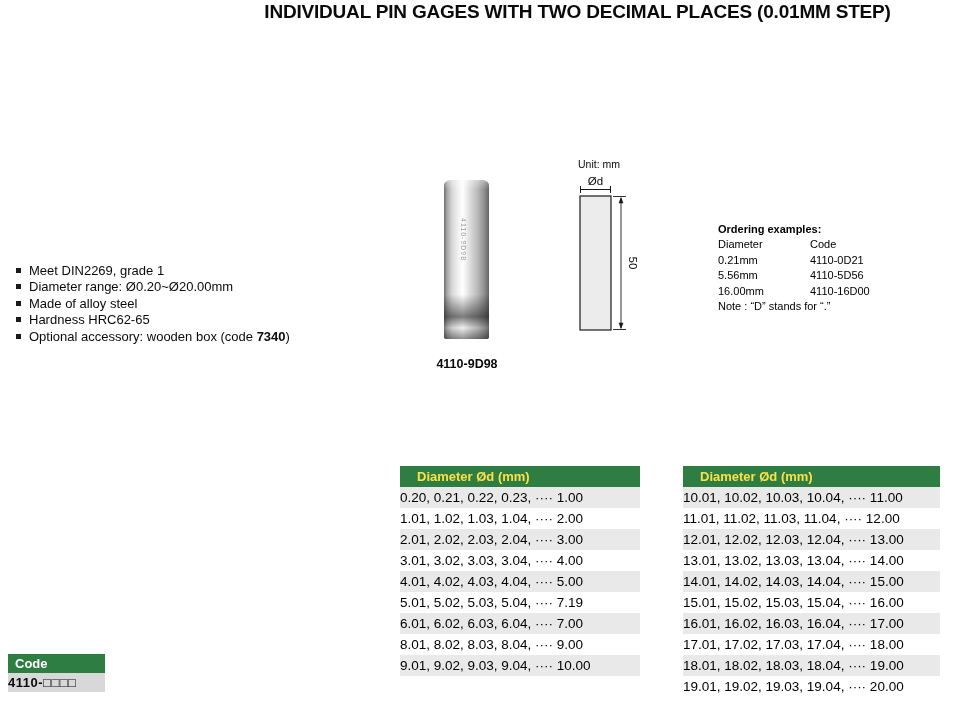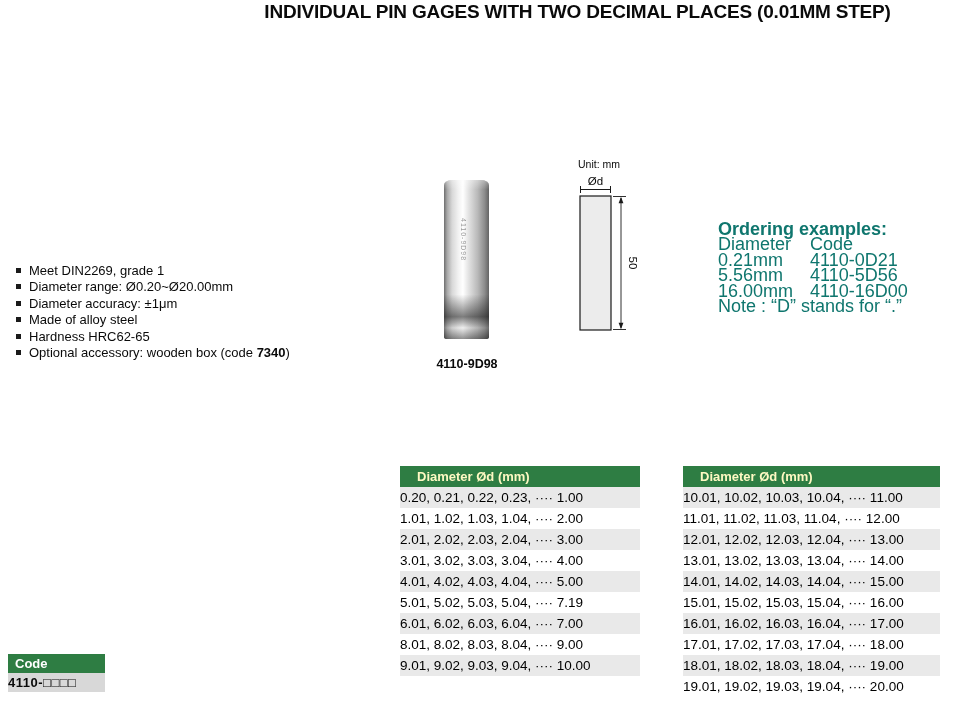--- a/index.html
+++ b/index.html
@@ -50,31 +50,31 @@
   }
   
   .drawing{position:absolute;left:572px;top:158px;overflow:visible;}
   .drawing text{fill:#0a0a0a;font-family:"Liberation Sans","DejaVu Sans",sans-serif;}
   .d-unit{font-size:10.5px;}
   .d-od{font-size:11.5px;}
   .d-len{font-size:11.5px;}
   .d-rect{fill:#ececec;stroke:#1a1a1a;stroke-width:1.2;}
   
   .ordering{
-    position:absolute;left:718px;top:222px;font-size:18px;line-height:15.4px;color:#0f766e;
+    position:absolute;left:718px;top:222px;font-size:11px;line-height:15.4px;color:#000000;
   }
   .ord-title{font-weight:bold;}
   .ord-grid{display:grid;grid-template-columns:92px auto;}
   
   .pin-table{position:absolute;top:466px;}
   .t-left{left:400px;width:240px;}
   .t-right{left:683px;width:257px;}
   .t-head{
     height:21px;line-height:21px;background:var(--header-green);
-    color:#fef9c3;font-weight:bold;font-size:13px;padding-left:17px;box-sizing:border-box;
+    color:#fde047;font-weight:bold;font-size:13px;padding-left:17px;box-sizing:border-box;
   }
   .t-row{
     height:21px;line-height:21px;font-size:13.5px;
     background:var(--row-base);color:#000;white-space:nowrap;
   }
   .pin-table > .t-row:nth-child(even){background:var(--row-alt);}
   
   .code-panel{position:absolute;left:8px;top:654px;width:97px;}
   .code-head{
     height:19px;line-height:19px;background:var(--header-green);color:#fff;
@@ -88,21 +88,20 @@
 </head>
 <body>
 
 <div class="page">
 
   <h1 class="title">INDIVIDUAL PIN GAGES WITH TWO DECIMAL PLACES (0.01MM STEP)</h1>
 
   <ul class="features">
     <li><span class="bullet"></span><span>Meet DIN2269, grade 1</span></li>
     <li><span class="bullet"></span><span>Diameter range: Ø0.20~Ø20.00mm</span></li>
-    <li><span class="bullet"></span><span>Diameter accuracy: ±1μm</span></li>
     <li><span class="bullet"></span><span>Made of alloy steel</span></li>
     <li><span class="bullet"></span><span>Hardness HRC62-65</span></li>
     <li><span class="bullet"></span><span><span>Optional accessory: wooden box (code </span><b>7340</b><span>)</span></span></li>
   </ul>
 
   <div class="pin">
     <div class="pin-engraving">4110-9D98</div>
   </div>
   <div class="pin-label">4110-9D98</div>
 

